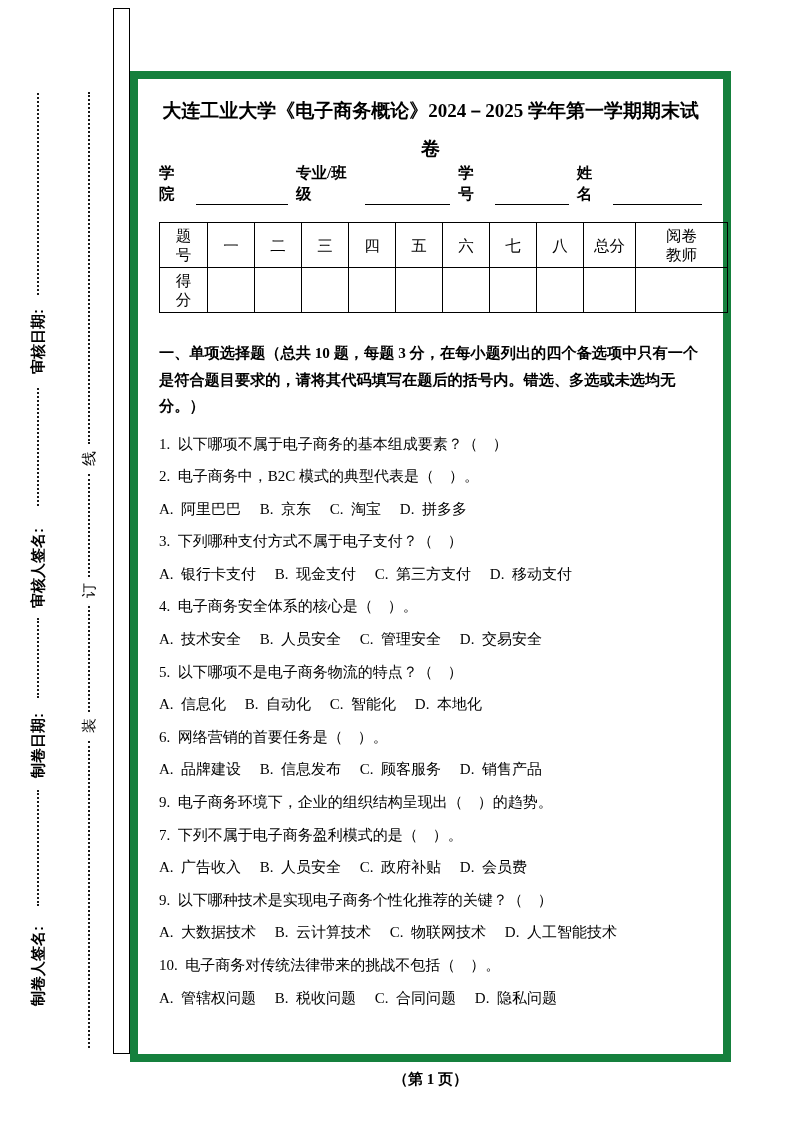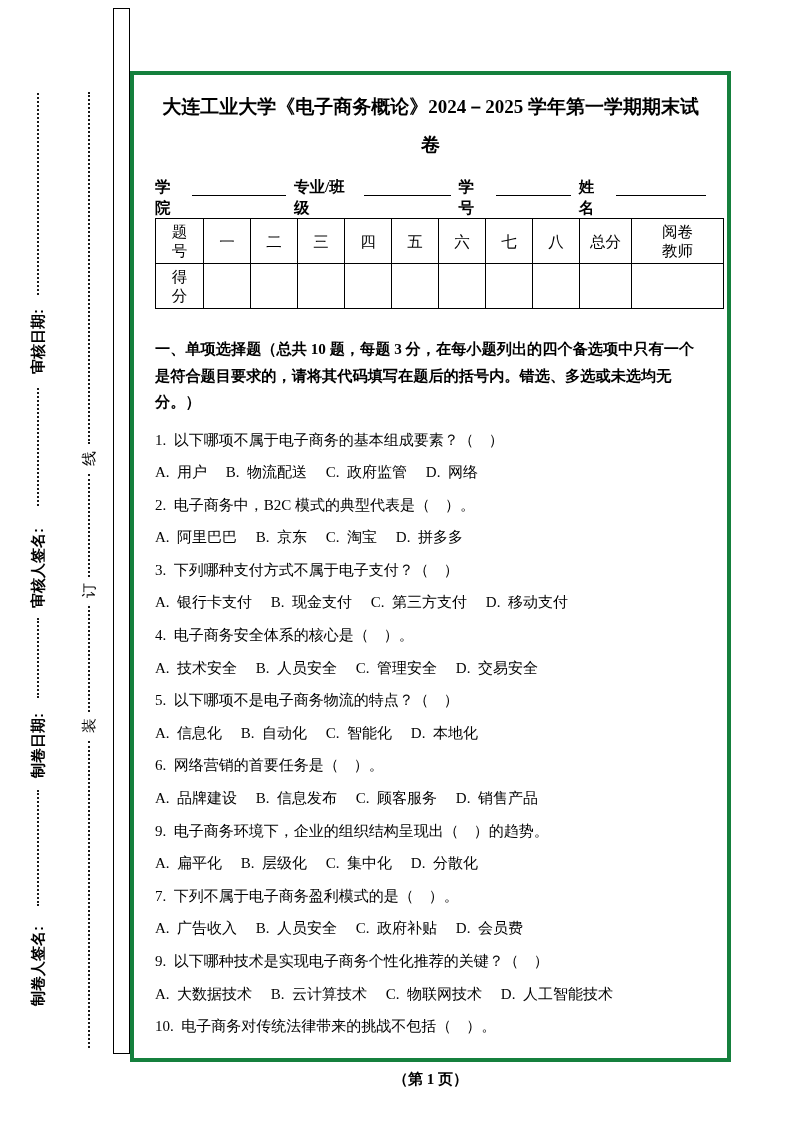--- a/index.html
+++ b/index.html
@@ -49,35 +49,35 @@
     font-size: 15px;
     line-height: 16px;
     white-space: nowrap;
   }
 
   
   .main-box {
     position: absolute;
     left: 130px; top: 71px;
     width: 601px; height: 991px;
-    border: 4px solid #15803d;
+    border: 8px solid #15803d;
     background: #fff;
     padding: 0 21px;
   }
   .title {
     padding-top: 13px;
     font-size: 19px;
     font-weight: 700;
     line-height: 38px;
     text-align: center;
   }
   .fields {
     margin-top: 13px;
     display: flex;
-    align-items: flex-start;
+    align-items: flex-end;
     gap: 8px;
     font-size: 15.5px;
     font-weight: 700;
     height: 24px;
   }
   .f-line {
     display: inline-block;
     border-bottom: 1.5px solid #000;
     height: 19px;
     flex-shrink: 1;
@@ -213,37 +213,36 @@
           <td></td>
           <td></td>
         </tr>
       </tbody>
     </table>
 
     <div class="section-heading">一、单项选择题（总共 10 题，每题 3 分，在每小题列出的四个备选项中只有一个是符合题目要求的，请将其代码填写在题后的括号内。错选、多选或未选均无分。）</div>
 
     <div class="questions">
       <div class="q">1.  以下哪项不属于电子商务的基本组成要素？（　）</div>
-      <div class="q">A.  用户　 B.  物流配送　 C.  政府监管　 D.  网络</div>
       <div class="q">2.  电子商务中，B2C 模式的典型代表是（　）。</div>
       <div class="q">A.  阿里巴巴　 B.  京东　 C.  淘宝　 D.  拼多多</div>
       <div class="q">3.  下列哪种支付方式不属于电子支付？（　）</div>
       <div class="q">A.  银行卡支付　 B.  现金支付　 C.  第三方支付　 D.  移动支付</div>
       <div class="q">4.  电子商务安全体系的核心是（　）。</div>
       <div class="q">A.  技术安全　 B.  人员安全　 C.  管理安全　 D.  交易安全</div>
       <div class="q">5.  以下哪项不是电子商务物流的特点？（　）</div>
       <div class="q">A.  信息化　 B.  自动化　 C.  智能化　 D.  本地化</div>
       <div class="q">6.  网络营销的首要任务是（　）。</div>
       <div class="q">A.  品牌建设　 B.  信息发布　 C.  顾客服务　 D.  销售产品</div>
       <div class="q">9.  电子商务环境下，企业的组织结构呈现出（　）的趋势。</div>
-      <div class="q">A.  扁平化　 B.  层级化　 C.  集中化　 D.  分散化</div>
       <div class="q">7.  下列不属于电子商务盈利模式的是（　）。</div>
       <div class="q">A.  广告收入　 B.  人员安全　 C.  政府补贴　 D.  会员费</div>
       <div class="q">9.  以下哪种技术是实现电子商务个性化推荐的关键？（　）</div>
       <div class="q">A.  大数据技术　 B.  云计算技术　 C.  物联网技术　 D.  人工智能技术</div>
       <div class="q">10.  电子商务对传统法律带来的挑战不包括（　）。</div>
+      <div class="q">A.  管辖权问题　 B.  税收问题　 C.  合同问题　 D.  隐私问题</div>
     </div>
 
   </div>
 
   <div class="footer">（第 1 页）</div>
 
 </div>
 
 </body></html>

